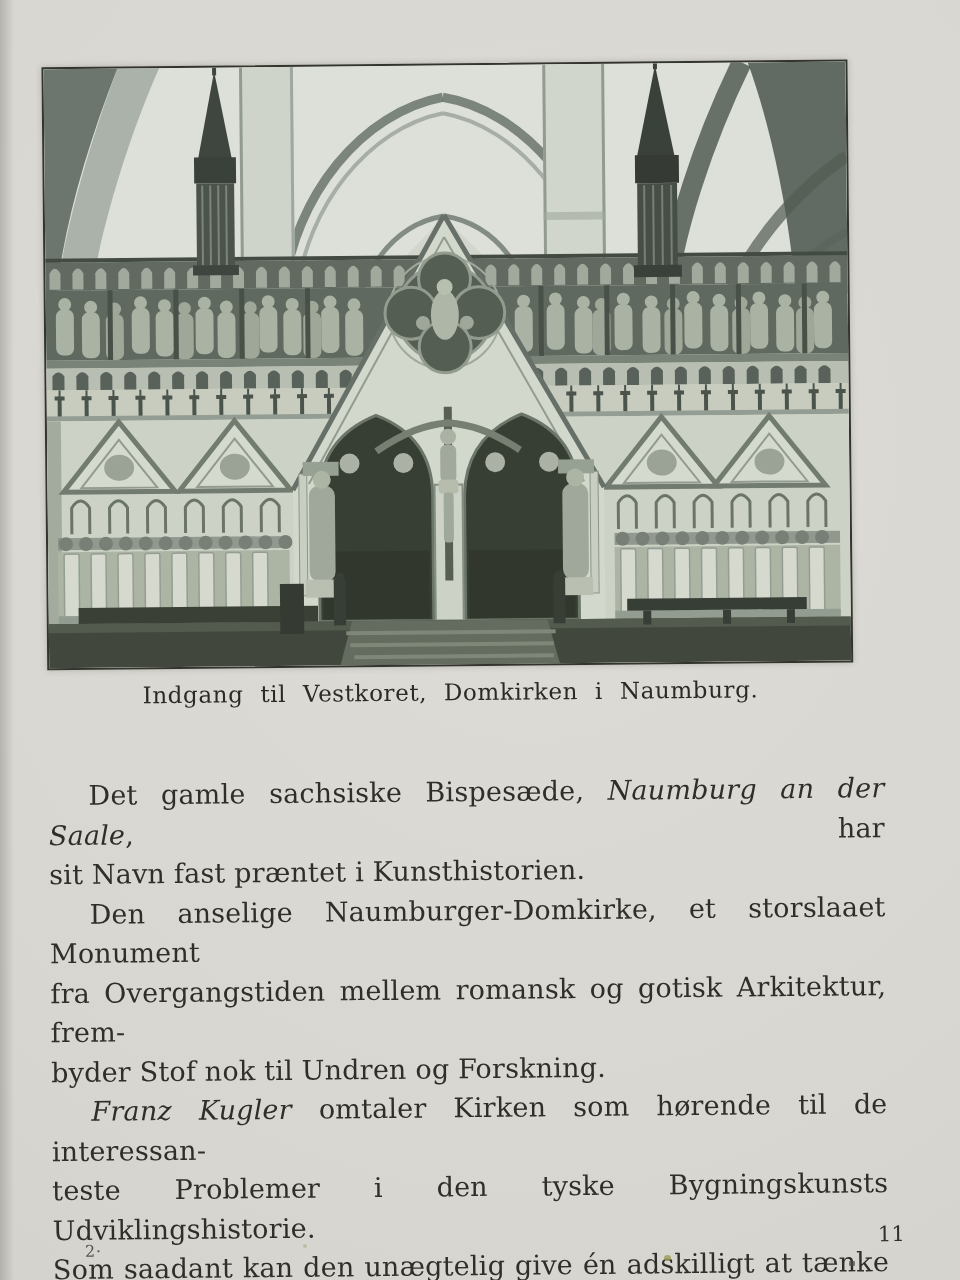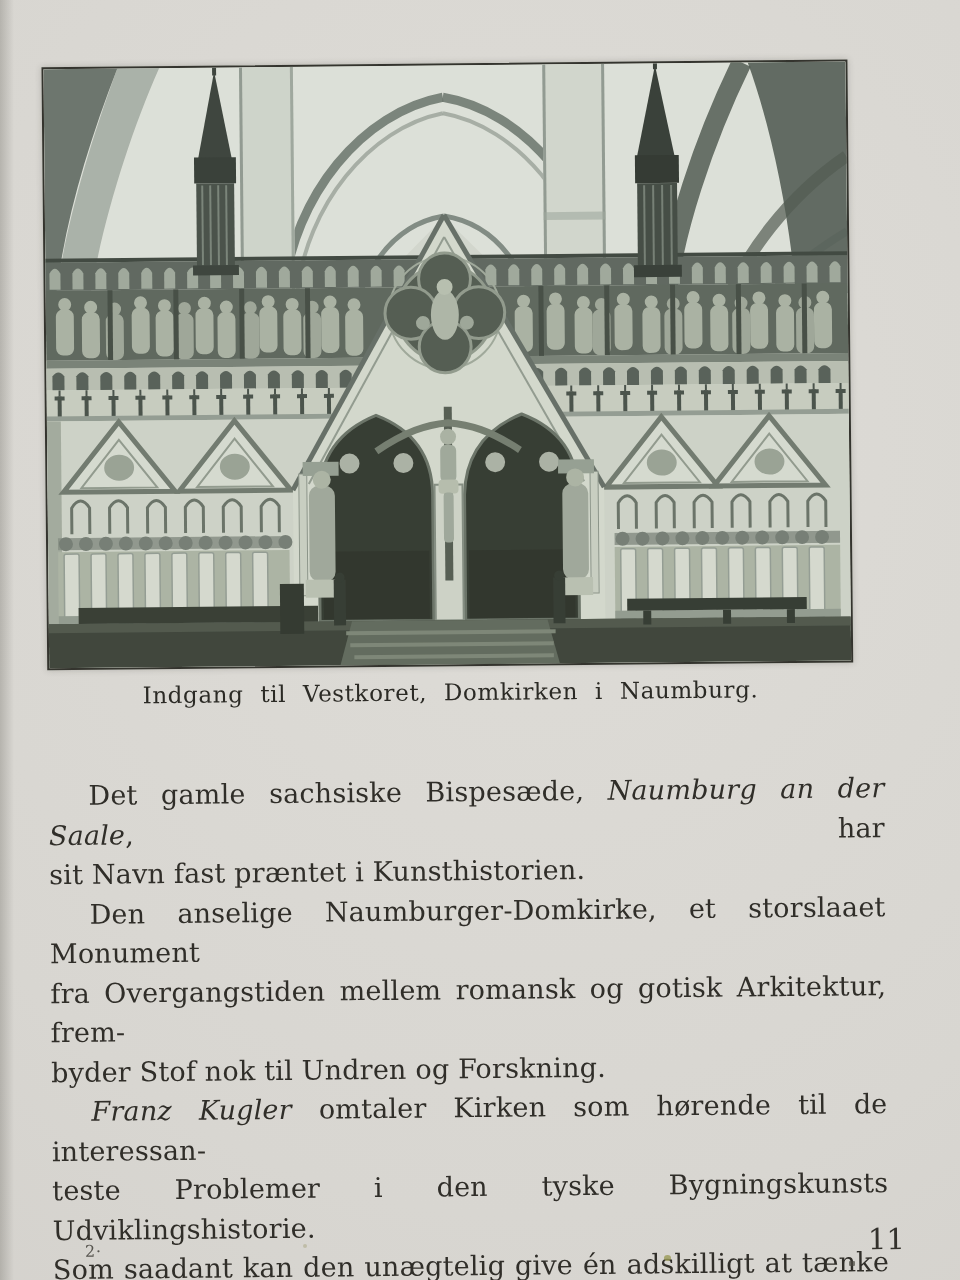--- a/index.html
+++ b/index.html
@@ -23,21 +23,21 @@
   }
   .bodytext{
     position:absolute;left:46px;top:772px;width:836px;
     font-size:27px;line-height:39.5px;letter-spacing:.2px;color:#302e29;
   }
   .tline{text-align:justify;text-align-last:justify;}
   .tline.last{text-align-last:left;}
   .tline.indent{text-indent:40px;}
   .it{font-style:italic;}
   .sig{position:absolute;left:78px;top:1238px;font-size:16px;color:#56544e;letter-spacing:1px;}
-  .pagenum{position:absolute;right:62px;top:1226px;font-size:29px;color:#33312c;}
+  .pagenum{position:absolute;right:62px;top:1226px;font-size:21px;color:#33312c;}
   .speck{position:absolute;border-radius:50%;}
   .speck.a{left:664px;top:1255px;width:7px;height:6px;background:#9a9a56;opacity:.8;}
   .speck.b{left:303px;top:1244px;width:4px;height:4px;background:#b5b295;opacity:.7;}
   .speck.c{left:849px;top:1261px;width:6px;height:5px;background:#4c4a42;opacity:.7;border-radius:1px;}
   .gutter{position:absolute;left:0;top:0;width:14px;height:1280px;
     background:linear-gradient(90deg, rgba(90,88,80,.28), rgba(90,88,80,0));}
 </style>
 </head>
 <body>
 

